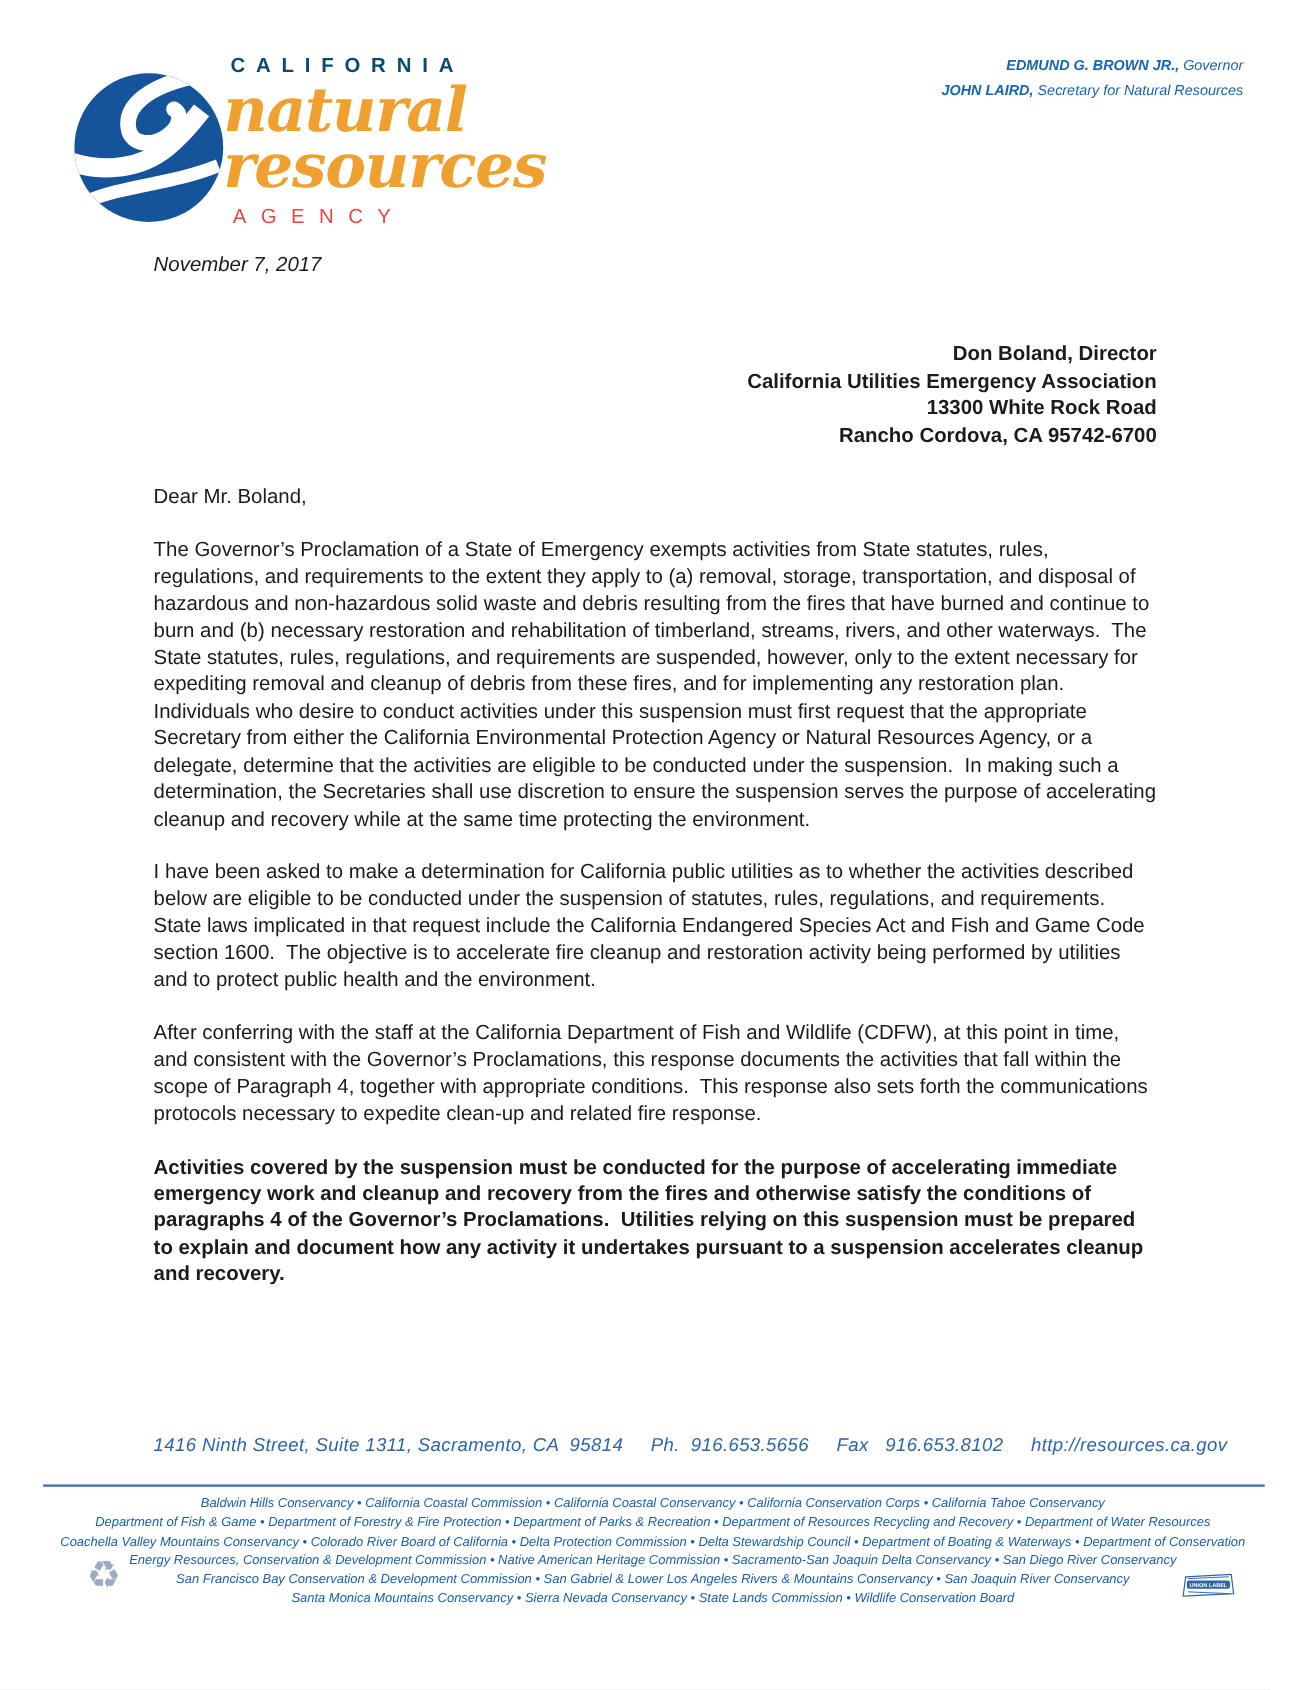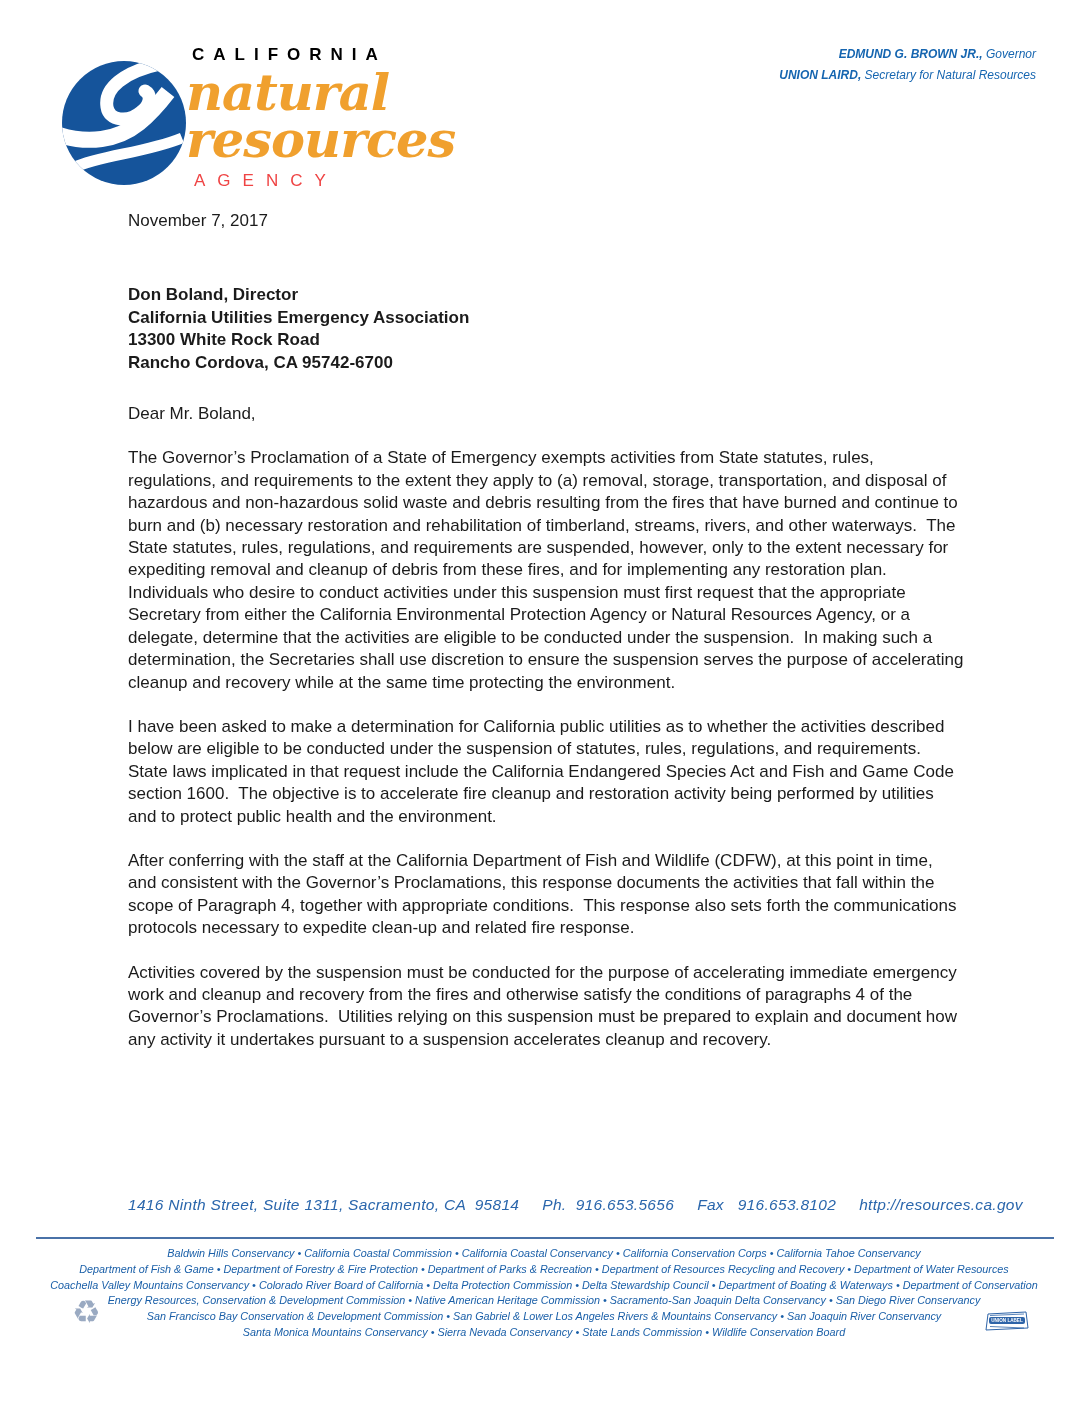--- a/index.html
+++ b/index.html
@@ -10,21 +10,21 @@
     background:#ffffff;
     font-family:"Liberation Sans", sans-serif;
     color:#1b1b1b;
     overflow:hidden;
   }
   
   .logo-mark{position:absolute;left:60px;top:50px;width:136px;height:146px;}
   .logo-text{position:absolute;left:186px;top:46px;line-height:1;}
   .logo-california{
     font-size:17px;font-weight:700;letter-spacing:9px;
-    color:#000000;margin-left:6px;
+    color:#0c4a6e;margin-left:6px;
   }
   .logo-script{
     font-family:"DejaVu Serif", serif;
     font-style:italic;font-weight:700;
     font-size:51px;color:#F0A02E;
     letter-spacing:-1px;line-height:0.92;
   }
   .logo-natural{margin-top:6px;}
   .logo-resources{margin-top:0px;}
   .logo-agency{
@@ -36,25 +36,25 @@
     text-align:right;color:#1565B0;
     font-size:12px;line-height:21px;
   }
   .officials .nm{font-weight:700;font-style:italic;}
   .officials .rl{font-style:italic;}
   
   .body-block{
     position:absolute;left:128px;top:210px;width:836px;
     font-size:17px;line-height:22.4px;
   }
-  .date-line{margin:0;}
-  .recipient{margin-top:52px;font-weight:700;}
+  .date-line{margin:0;font-style:italic;}
+  .recipient{margin-top:52px;font-weight:700;text-align:right;}
   .salutation{margin-top:29px;}
   .para{margin:22px 0 0 0;white-space:pre-wrap;}
-  .para.bold{font-weight:400;}
+  .para.bold{font-weight:700;}
   
   .contact-line{
     position:absolute;left:128px;top:1196px;
     color:#2A66AC;font-style:italic;font-size:15.5px;
     white-space:pre;letter-spacing:0.3px;
   }
   .footer-rule{
     position:absolute;left:36px;right:34px;top:1237px;
     height:2px;background:#4a72a8;
   }
@@ -97,21 +97,21 @@
     <div class="logo-script logo-resources">resources</div>
     <div class="logo-agency">AGENCY</div>
   </div>
 
   <div class="officials">
     <div>
       <span class="nm">EDMUND G. BROWN JR.,</span>
       <span class="rl">Governor</span>
     </div>
     <div>
-      <span class="nm">UNION LAIRD,</span>
+      <span class="nm">JOHN LAIRD,</span>
       <span class="rl">Secretary for Natural Resources</span>
     </div>
   </div>
 
   <div class="body-block">
     <div class="date-line">November 7, 2017</div>
 
     <div class="recipient">
       <div>Don Boland, Director</div>
       <div>California Utilities Emergency Association</div>

